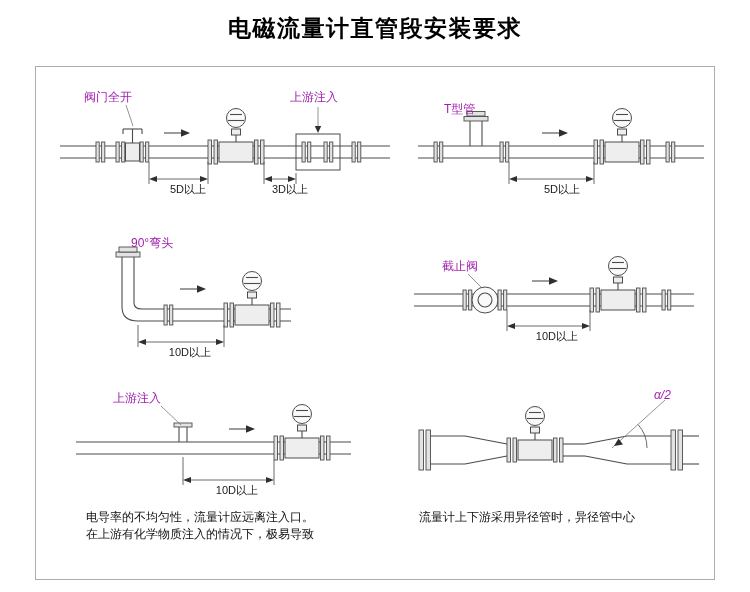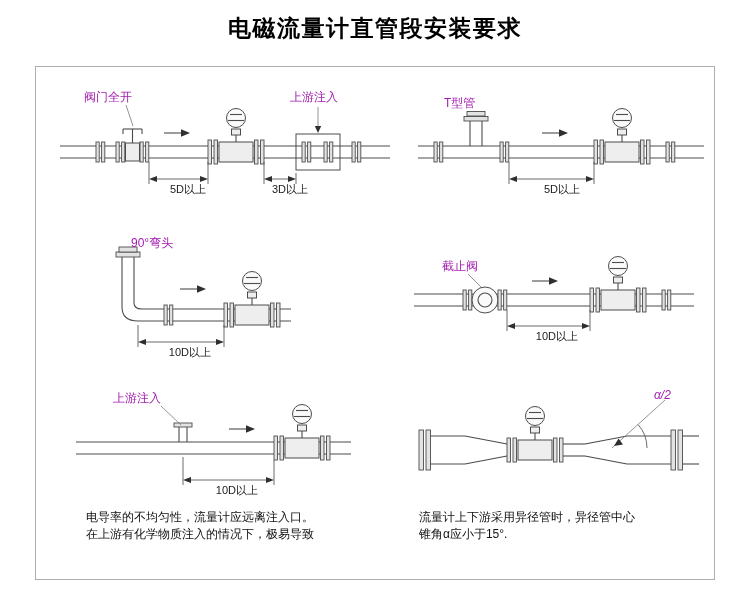--- a/index.html
+++ b/index.html
@@ -125,21 +125,21 @@
         <use href="#g-fm" x="180" y="21"></use>
         <use href="#g-flg" x="252" y="59"></use>
         <g class="s-dim">
           <line x1="95" y1="79" x2="95" y2="101"></line>
           <line x1="180" y1="79" x2="180" y2="101"></line>
           <line x1="98" y1="96" x2="177" y2="96"></line>
           <path class="s-ar" d="M95,96 l8,-3 v6 z"></path>
           <path class="s-ar" d="M180,96 l-8,-3 v6 z"></path>
         </g>
       </svg>
-      <div class="lbl" style="left:30px;top:12px">T型管</div>
+      <div class="lbl" style="left:30px;top:18px">T型管</div>
       <div class="dim-lbl" style="left:109px;top:99px;width:57px">5D以上</div>
     </div>
 
     <div class="panel" style="left:40px;top:156px;width:220px;height:135px">
       <svg width="220" height="135" viewBox="0 0 220 135">
         <g>
           <path class="s-ln" d="M46,34 L46,84 Q46,98 62,98 L70,98"></path>
           <path class="s-ln" d="M58,34 L58,80 Q58,86 66,86 L70,86"></path>
           <rect class="s-fl" x="40" y="29" width="24" height="5"></rect>
           <rect class="s-fl" x="43" y="24" width="18" height="5"></rect>
@@ -248,17 +248,16 @@
       </svg>
       <div class="lbl" style="left:245px;top:0px;font-style:italic">α/2</div>
     </div>
 
     <div class="cap" style="left:50px;top:442px">
       <div>电导率的不均匀性，流量计应远离注入口。</div>
       <div>在上游有化学物质注入的情况下，极易导致</div>
     </div>
     <div class="cap" style="left:383px;top:442px">
       <div>流量计上下游采用异径管时，异径管中心</div>
-      <div>锥角α应小于15°.</div>
     </div>
 
   </div>
 </div>
 
 </body></html>

